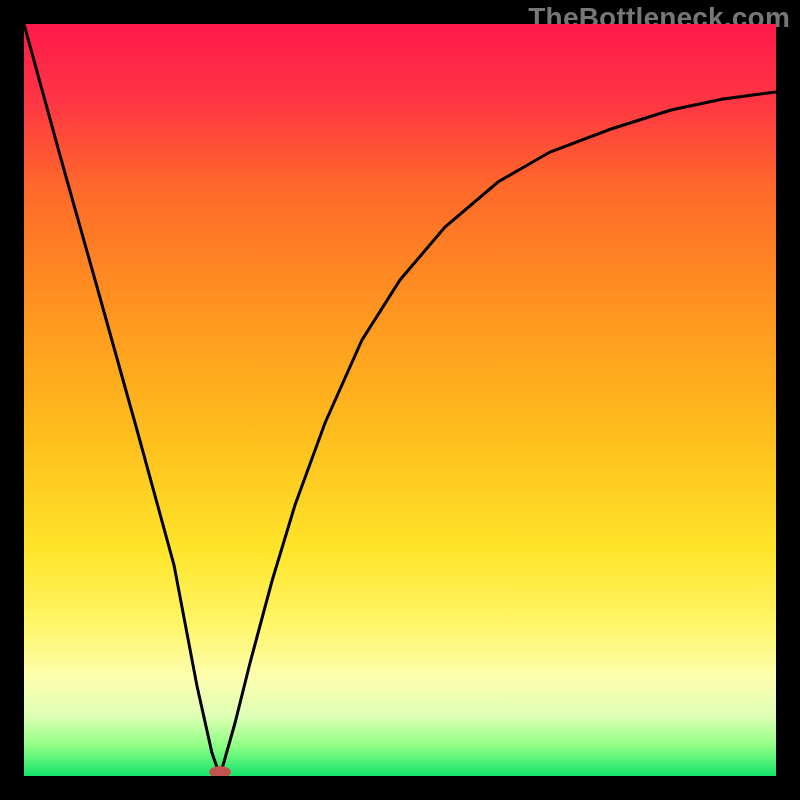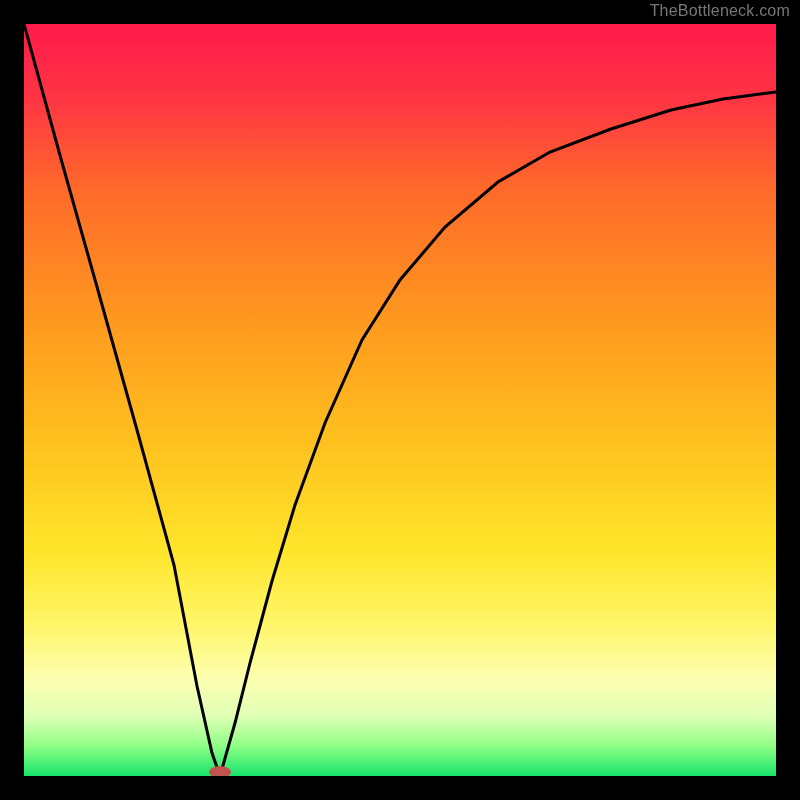--- a/index.html
+++ b/index.html
@@ -24,22 +24,22 @@
     left: 0;
     top: 0;
     width: 752px;
     height: 752px;
   }
   .watermark {
     position: absolute;
     top: 2px;
     right: 10px;
     color: #777;
-    font-size: 16px;
-    font-weight: 400;
+    font-size: 28px;
+    font-weight: 700;
     letter-spacing: 0.2px;
   }
   svg {
     display: block;
   }
 </style>
 </head>
 <body>
 
 <div class="watermark">TheBottleneck.com</div>

